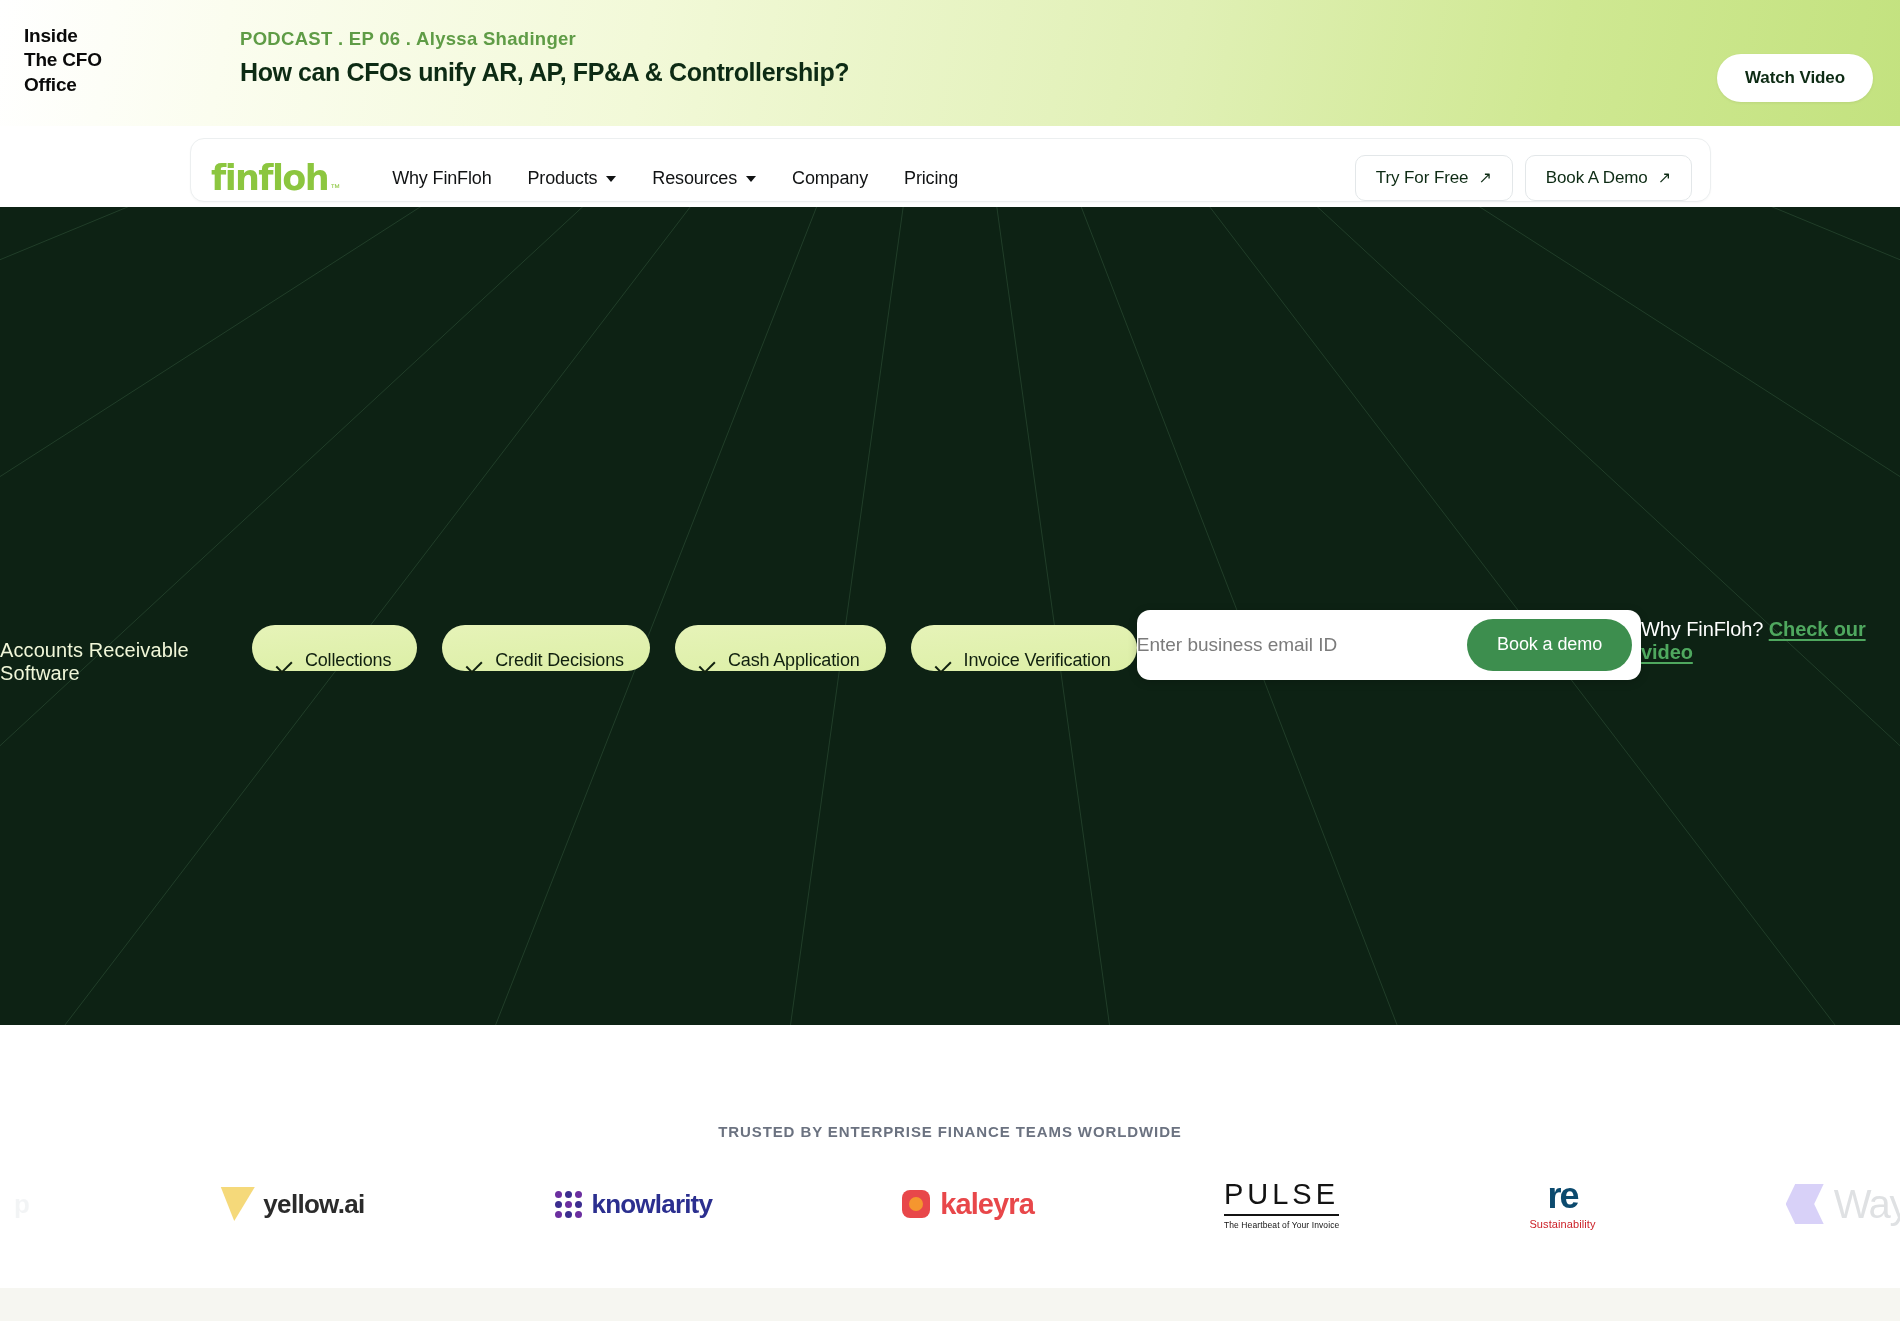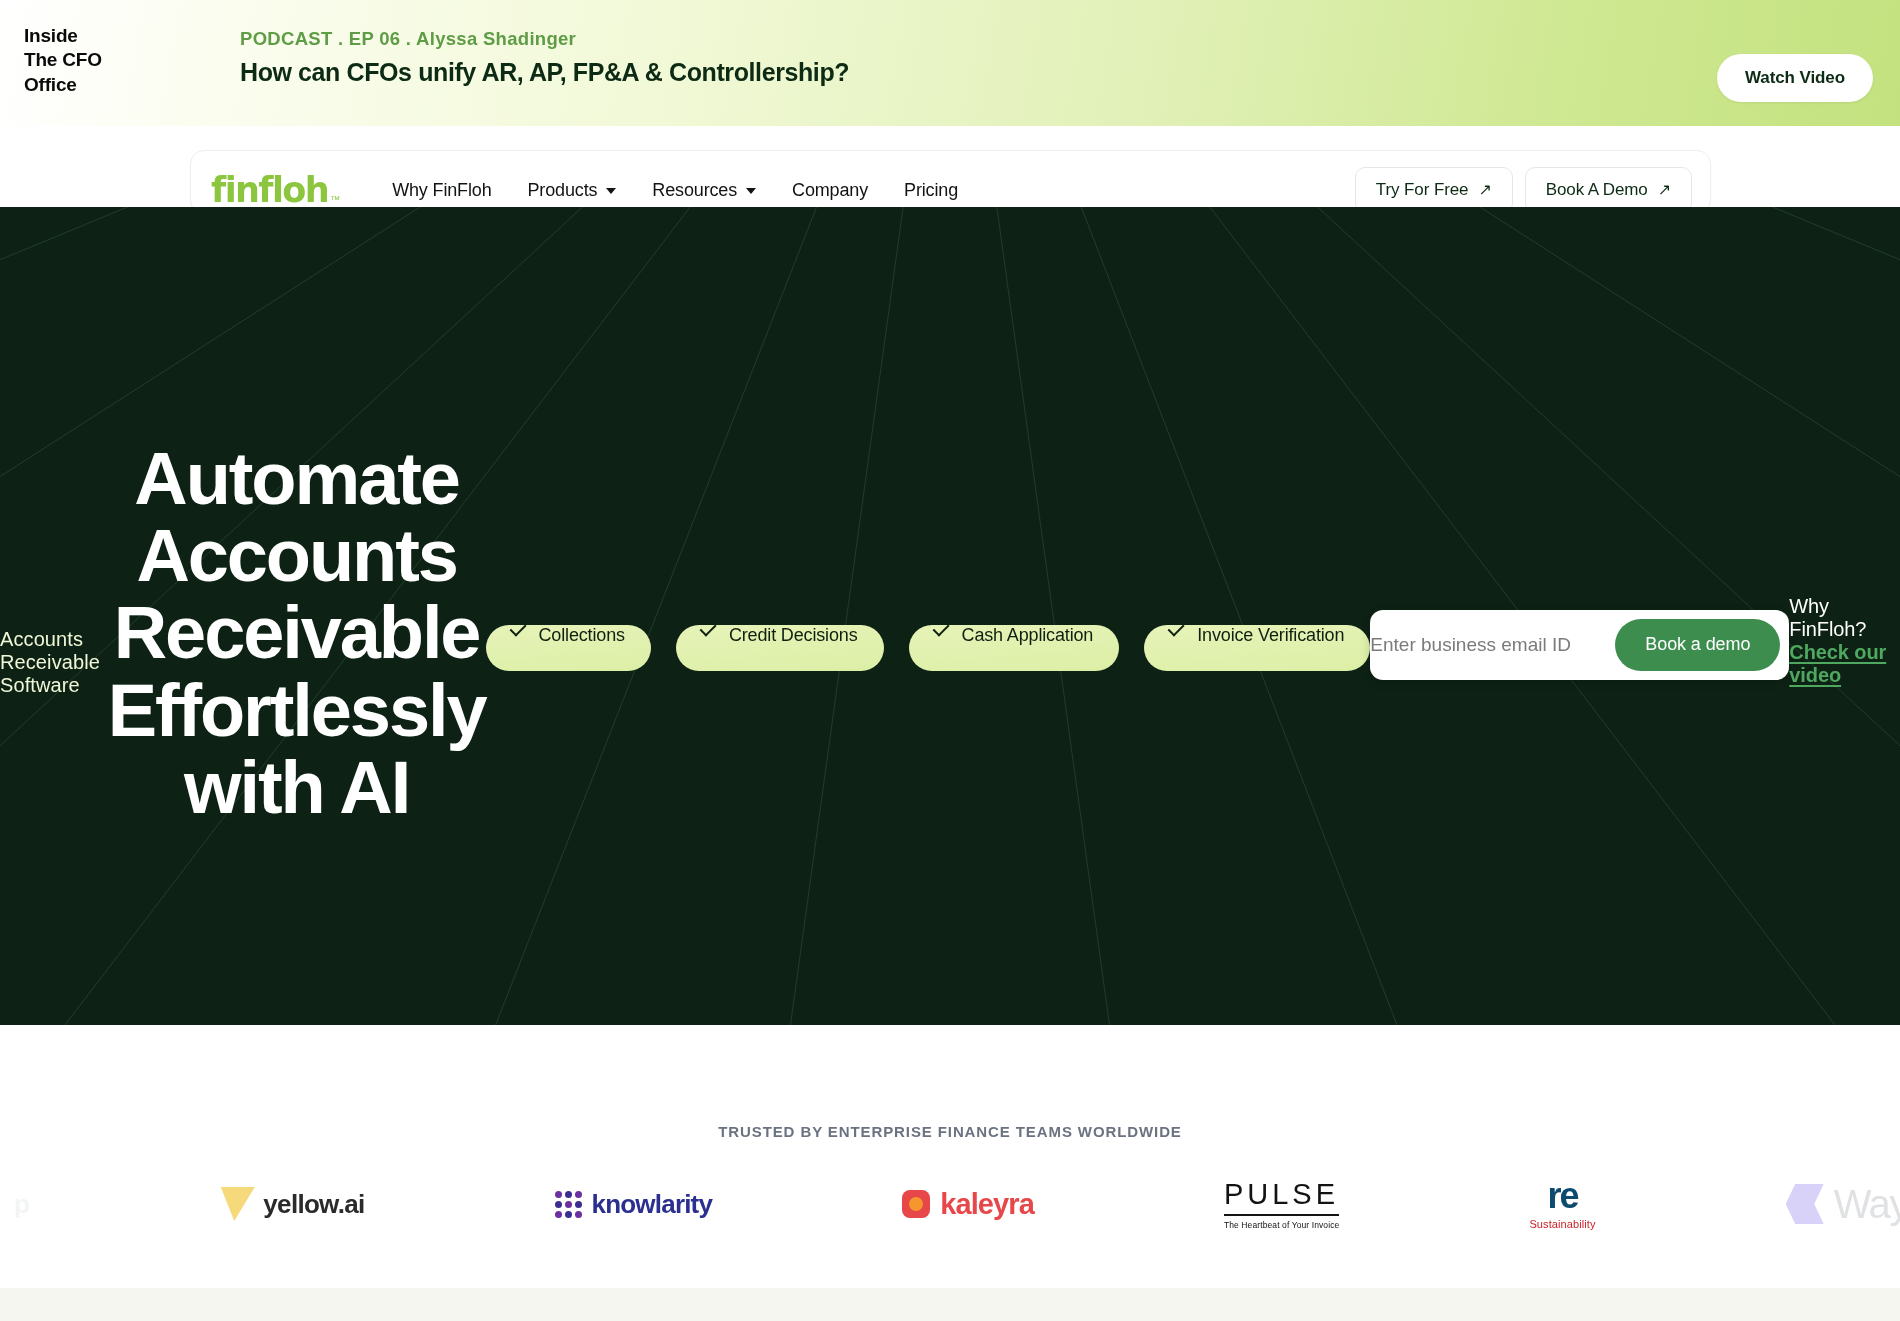--- a/index.html
+++ b/index.html
@@ -71,21 +71,21 @@
   
   .nav-wrap {
     position: relative;
     width: 1900px;
     height: 81px;
     background: #ffffff;
   }
   .nav-bar {
     position: absolute;
     left: 190px;
-    top: 24px;
+    top: 12px;
     width: 1521px;
     height: 64px;
     background: #ffffff;
     border: 1px solid #eceff0;
     border-radius: 14px;
     display: flex;
     align-items: center;
     padding: 16px 18px 0 20px;
     box-shadow: 0 1px 2px rgba(16,24,40,0.03);
   }
@@ -205,21 +205,21 @@
     letter-spacing: -2.1px;
   }
   .pills {
     margin-top: 64px;
     display: flex;
     align-items: center;
     gap: 25px;
   }
   .pill {
     display: flex;
-    align-items: flex-start;
+    align-items: flex-end;
     gap: 12px;
     height: 46px;
     padding: 0 26px;
     border-radius: 999px;
     background: linear-gradient(175deg, #e6f3b8 0%, #dcefa6 100%);
     color: #10200f;
     font-size: 18px;
     font-weight: 400;
     letter-spacing: -0.15px;
     white-space: nowrap;
@@ -442,25 +442,20 @@
       <line x1="950" y1="-340" x2="2150" y2="770"></line>
       <line x1="950" y1="-340" x2="2150" y2="430"></line>
       <line x1="950" y1="-340" x2="2220" y2="185"></line>
       <line x1="950" y1="-340" x2="-320" y2="185"></line>
     </g>
   </svg>
 
   <div class="hero-inner">
     <div class="hero-eyebrow">Accounts Receivable Software</div>
 
-    <h1 class="hero-title">
-      <span>Automate Accounts</span><br>
-      <span>Receivable Effortlessly</span><br>
-      <span>with AI</span>
-    </h1>
 
     <div class="pills">
       <button class="pill">
         <i class="tick"></i>
         <span>Collections</span>
       </button>
       <button class="pill">
         <i class="tick"></i>
         <span>Credit Decisions</span>
       </button>

